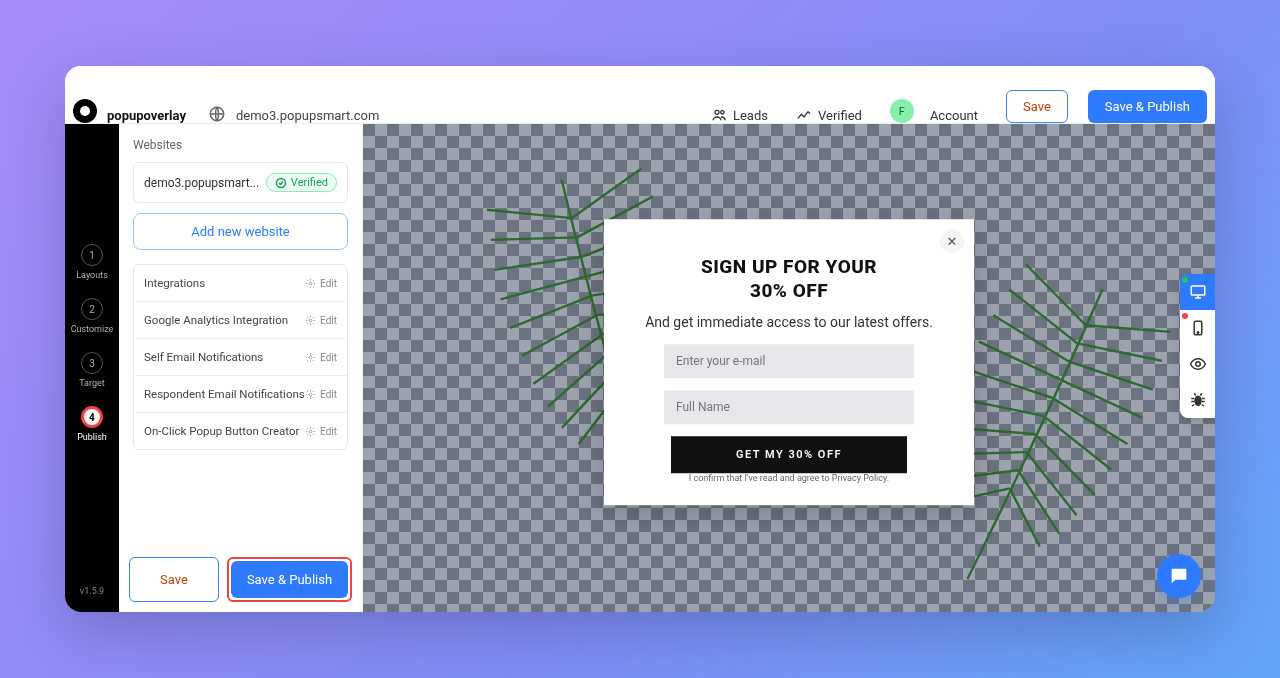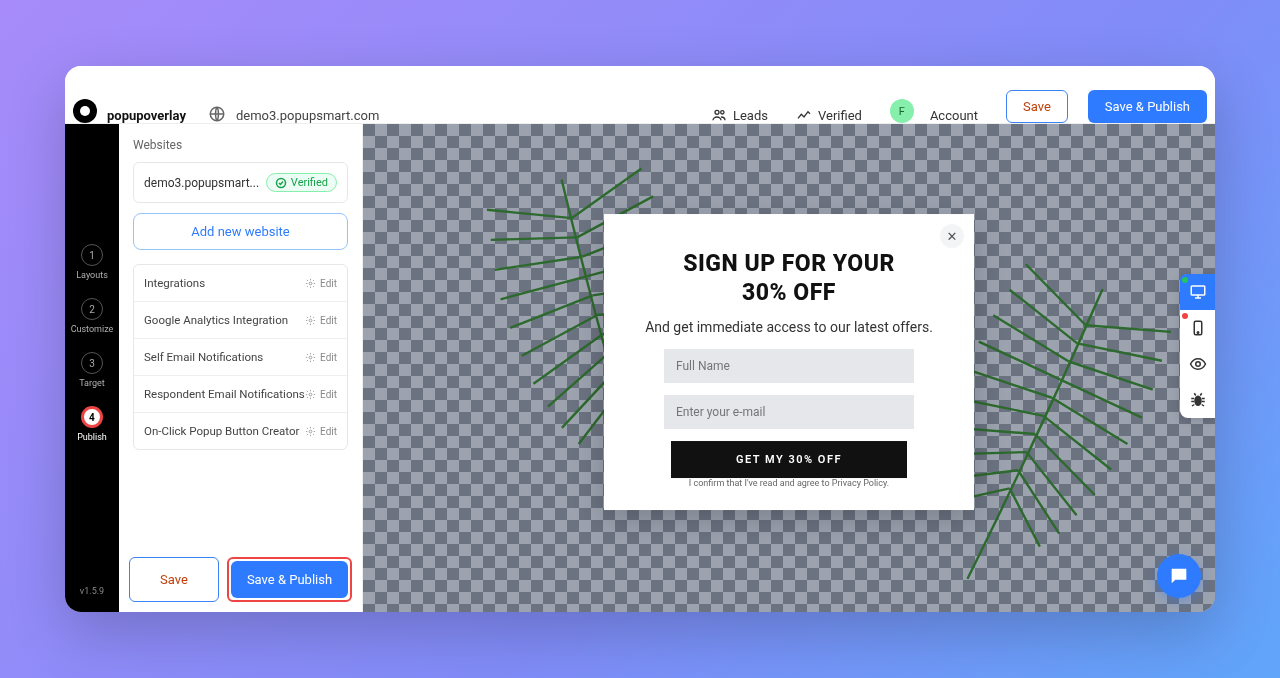--- a/index.html
+++ b/index.html
@@ -83,21 +83,21 @@
   }
   .leaf{position:absolute;pointer-events:none;}
   .leaf.left{left:130px;top:50px;transform:rotate(-15deg);}
   .leaf.right{right:70px;top:150px;transform:rotate(25deg) scaleX(-1);}
   .popup{
     position:absolute;left:50%;top:50%;transform:translate(-50%,-52%);
     width:370px;background:#fff;padding:36px 30px 22px;
     box-shadow:0 10px 30px rgba(0,0,0,.2);
   }
   .popup-close{position:absolute;top:10px;right:10px;width:24px;height:24px;border-radius:50%;background:#f3f4f6;display:flex;align-items:center;justify-content:center;cursor:pointer;font-size:13px;color:#555;}
-  .popup h2{font-size:23px;font-weight:800;text-align:center;letter-spacing:.5px;line-height:1.25;color:#111;}
+  .popup h2{font-size:19px;font-weight:800;text-align:center;letter-spacing:.5px;line-height:1.25;color:#111;}
   .popup p{font-size:14px;text-align:center;color:#333;margin-top:10px;line-height:1.4;}
   .popup-input{width:250px;margin:0 auto;display:block;background:#e5e7eb;border:none;padding:10px 12px;font-size:12px;color:#666;margin-top:12px;}
   .popup-btn{width:236px;margin:12px auto 0;display:block;background:#111;color:#fff;border:none;padding:12px 0;font-size:11px;letter-spacing:1.5px;font-weight:600;cursor:pointer;}
   .popup-privacy{font-size:9px;color:#666;text-align:center;}
   
   .device-bar{position:absolute;right:-1px;top:150px;background:#fff;border-radius:8px 0 0 8px;box-shadow:0 2px 10px rgba(0,0,0,.15);display:flex;flex-direction:column;}
   .device-btn{width:36px;height:36px;display:flex;align-items:center;justify-content:center;position:relative;cursor:pointer;}
   .device-btn.active{background:#2f7bff;color:#fff;border-radius:6px 0 0 0;}
   .device-btn .dot{position:absolute;left:2px;top:3px;width:6px;height:6px;border-radius:50%;}
   .dot.green{background:#22c55e;}
@@ -258,22 +258,22 @@
         </g>
       </svg>
 
       <div class="popup">
         <div class="popup-close">✕</div>
         <h2>
           <span>SIGN UP FOR YOUR</span><br>
           <span>30% OFF</span>
         </h2>
         <p>And get immediate access to our latest offers.</p>
+        <input class="popup-input" placeholder="Enter your e-mail" style="">
         <input class="popup-input" placeholder="Full Name" style="">
-        <input class="popup-input" placeholder="Enter your e-mail" style="">
         <button class="popup-btn">GET MY 30% OFF</button>
         <div class="popup-privacy">I confirm that I've read and agree to Privacy Policy.</div>
       </div>
 
       <div class="device-bar">
         <div class="device-btn active">
           <span class="dot green"></span>
           <svg viewBox="0 0 24 24" fill="none" stroke="#fff" stroke-width="2">
               <rect x="3" y="4" width="18" height="12" rx="1"></rect>
               <path d="M8 20h8M12 16v4"></path>

